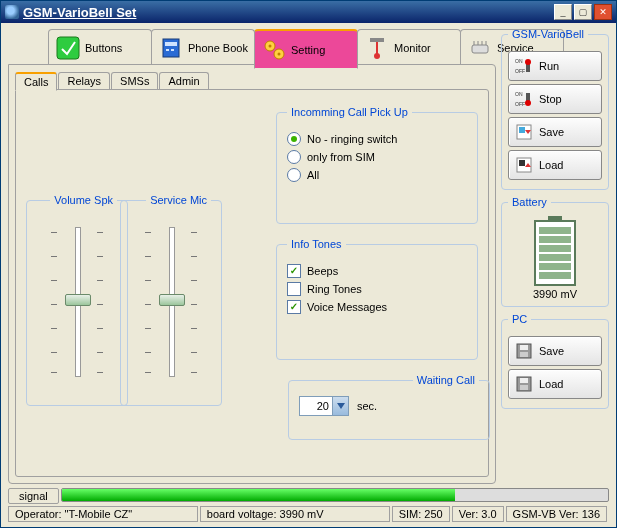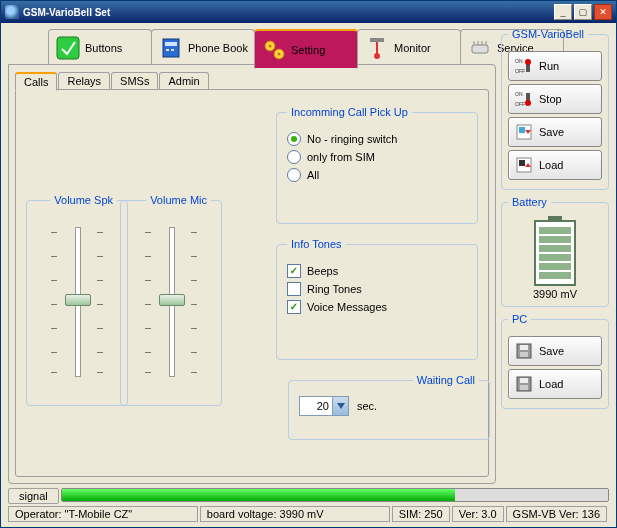--- a/index.html
+++ b/index.html
@@ -1,30 +1,30 @@
 <!DOCTYPE html>
 <html><head>
 <meta charset="utf-8">
 <style>
   html, body { margin:0; padding:0; font-family: Tahoma, Arial, sans-serif; font-size:11px; color:#000; background:#fff; }
   .window { width:617px; height:528px; box-sizing:border-box; border:1px solid #003C74; background:#ECE9D8; position:relative; }
 
   
   .titlebar { height:22px; background:linear-gradient(#3a6ea5,#0a246a); color:#fff; display:flex; align-items:center; padding:0 4px; }
   .titlebar .appicon { width:14px; height:14px; background:radial-gradient(circle at 40% 40%, #9cf 30%, #369 70%); border-radius:2px; margin-right:4px; }
-  .titlebar .title { flex:1; font-weight:bold; font-size:10px; }
+  .titlebar .title { flex:1; font-weight:bold; font-size:13px;text-decoration:underline; }
   .titlebar .winbtn { width:16px; height:14px; background:#ece9d8; border:1px solid #fff; border-right-color:#888; border-bottom-color:#888; margin-left:2px; display:flex; align-items:center; justify-content:center; font-size:9px; color:#333; cursor:default; }
   .titlebar .winbtn.close { color:#fff; background:#e05030; border:1px solid #a03010; }
 
   .client { position:absolute; left:3px; right:3px; top:25px; bottom:3px; background:#ECE9D8; }
 
   
   .toptabs { position:absolute; left:4px; top:2px; width:486px; height:38px; display:flex;margin-left:40px; }
   .toptab { flex:0 0 auto; min-width:90px; height:36px; border:1px solid #A0A0A0; border-bottom:none; background:#ECE9D8; display:flex; align-items:center; padding:0 6px; gap:4px; border-radius:4px 4px 0 0; margin-right:-1px; cursor:default; position:relative; top:1px; }
-  .toptab.active { background:#be185d; border-top:2px solid #F8A000; height:37px; z-index:2; border-bottom:1px solid #ECE9D8; }
+  .toptab.active { background:#ec4899; border-top:2px solid #F8A000; height:37px; z-index:2; border-bottom:1px solid #ECE9D8; }
   .toptab .icon { width:26px; height:26px; display:flex; align-items:center; justify-content:center; }
   .toptab .label { font-size:11px; }
 
   
   .workarea { position:absolute; left:4px; top:38px; width:486px; bottom:40px; background:#ECE9D8; border:1px solid #A0A0A0; border-radius:0 4px 4px 4px; }
 
   
   .subtabs { position:absolute; left:6px; top:6px; display:flex; }
   .subtab { border:1px solid #A0A0A0; border-bottom:none; padding:2px 8px; background:#ECE9D8; border-radius:3px 3px 0 0; margin-right:1px; cursor:default; position:relative; top:1px;text-align:right; }
   .subtab.active { background:#ECE9D8; border-top:2px solid #F8A000; z-index:2; border-bottom:1px solid #ECE9D8; }
@@ -179,21 +179,21 @@
             <div class="tick tickL" style="top:106px"></div>
               <div class="tick tickR" style="top:106px"></div>
             <div class="tick tickL" style="top:130px"></div>
               <div class="tick tickR" style="top:130px"></div>
             <div class="tick tickL" style="top:150px"></div>
               <div class="tick tickR" style="top:150px"></div>
           </div>
         </fieldset>
 
         <fieldset class="group slidewrap" style="left:104px;">
-          <legend>Volume Mic</legend>
+          <legend>Service Mic</legend>
           <div class="vslider">
             <div class="track"></div>
             <div class="thumb"></div>
             <div class="tick tickL" style="top:10px"></div>
               <div class="tick tickR" style="top:10px"></div>
             <div class="tick tickL" style="top:34px"></div>
               <div class="tick tickR" style="top:34px"></div>
             <div class="tick tickL" style="top:58px"></div>
               <div class="tick tickR" style="top:58px"></div>
             <div class="tick tickL" style="top:82px"></div>

